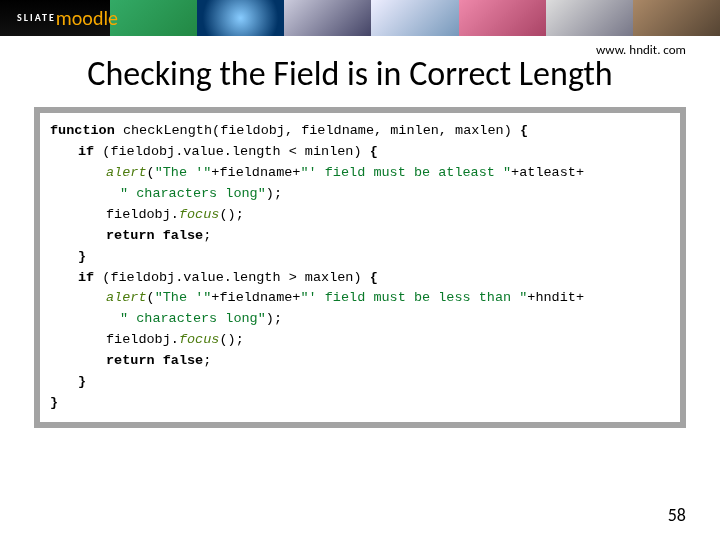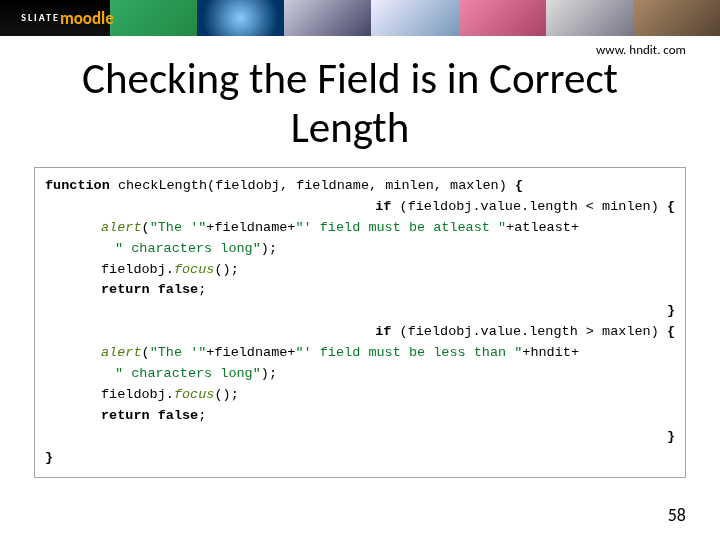--- a/index.html
+++ b/index.html
@@ -26,21 +26,21 @@
     font-size: 14px;
     display: flex;
     flex-direction: row;
     align-items: center;
     justify-content: center;
     line-height: 1;
     position: relative;
     padding-left: 25px;
   }
   .banner-logo .top { color: #fff; font-size: 10px; letter-spacing: 2px; }
-  .banner-logo .bot { color: #f7a800; font-size: 17px; font-weight: bold; }
+  .banner-logo .bot { color: #f7a800; font-size: 20px; font-weight: normal; }
   .banner-imgs {
     flex: 1;
     display: flex;
   }
   .banner-imgs > div {
     flex: 1;
     height: 36px;
   }
   .bi1 { background: linear-gradient(135deg,#3a6 0%,#284 100%); }
   .bi2 { background: radial-gradient(circle at 50% 50%, #8cf 0%, #036 80%); }
@@ -51,50 +51,50 @@
   .bi7 { background: linear-gradient(135deg,#a86 0%,#543 100%); }
   .url {
     position: absolute;
     top: 42px;
     right: 34px;
     font-size: 13px;
     color: #000;
     margin-left: 46px;
   }
   .title {
-    font-size: 43px;
+    font-size: 34px;
     font-weight: 400;
     text-align: center;
     margin: 18px 80px 14px 60px;
     line-height: 1.15;
     color: #000;
   }
   .codebox {
     margin: 0 34px;
-    border: 1px solid #a3a3a3;
+    border: 6px solid #a3a3a3;
     padding: 8px 10px 8px 10px;
     font-family: "Courier New", monospace;
     font-size: 13.5px;
     line-height: 1.55;
     color: #000;
     background: #fff;
   }
   .codebox .line { white-space: pre; }
   .kw { color: #000; font-weight: bold; }
   .id { color: #000; }
   .str { color: #0a7a2a; }
   .fn { color: #4d7c0f; font-style: italic; }
   .pagenum {
     position: absolute;
     bottom: 14px;
     right: 34px;
     font-size: 18px;
     color: #000;
   }
-  .i1 { padding-left: 28px; text-align: right; }
+  .i1 { padding-left: 28px; }
   .i2 { padding-left: 56px; }
   .i3 { padding-left: 70px; }
 </style>
 </head>
 <body>
 
 <div class="banner">
   <div class="banner-logo">
     <span class="top">SLIATE</span>
     <span class="bot">moodle</span>

